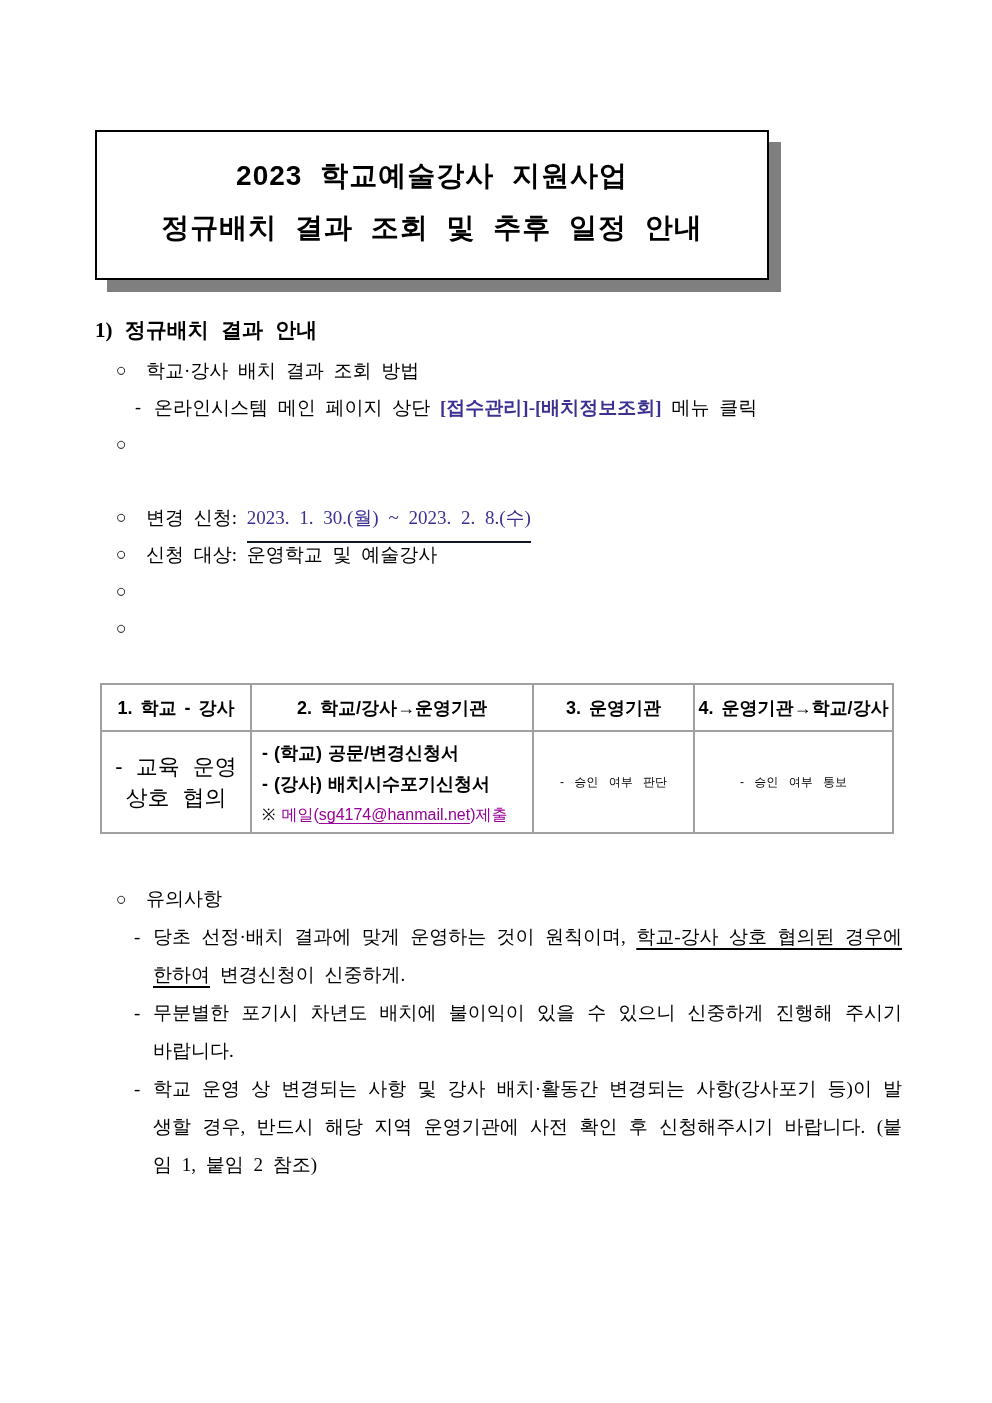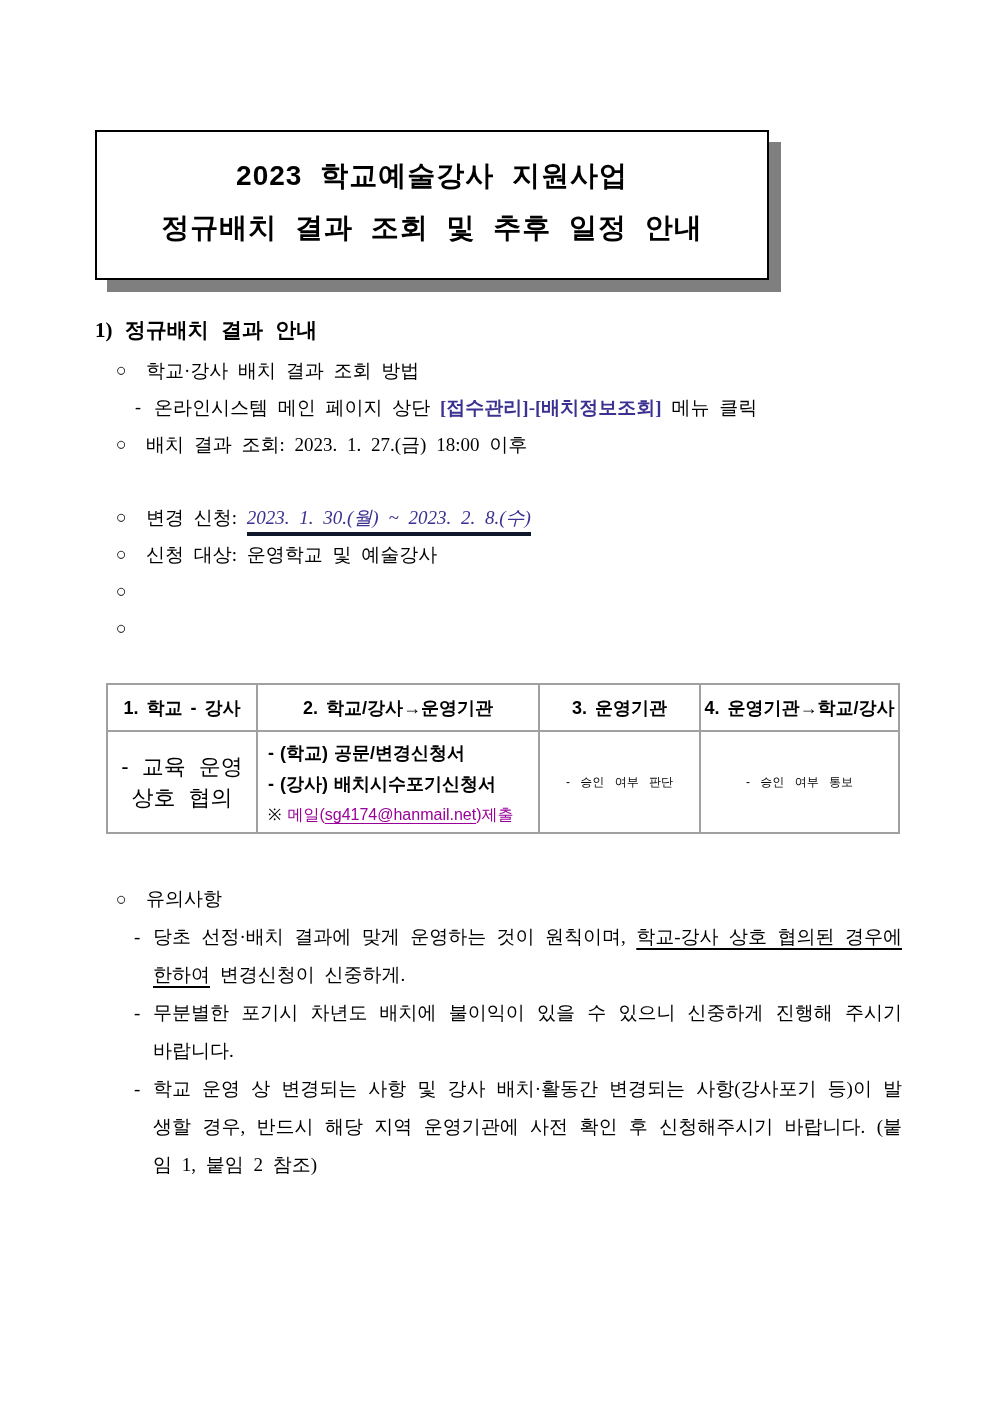--- a/index.html
+++ b/index.html
@@ -42,25 +42,25 @@
   .sec-heading {
     font-size: 21px; font-weight: bold;
     line-height: 32px; word-spacing: 7px;
   }
   .bullets { margin-left: 21px; margin-top: 6px; }
   .row { display: flex; align-items: flex-start; font-size: 19px; line-height: 37px; word-spacing: 5px; }
   .row .marker { flex: 0 0 30px; font-size: 18px; }
   .row.sub { margin-left: 19px; }
   .row.sub .marker { flex: 0 0 19px; }
   .menu-path { color: #3b3191; font-weight: bold; margin-top: 31px; }
-  .date-range { color: #3b3191; border-bottom: 4px solid #0f172a; padding-bottom: 4px; font-style: italic; }
+  .date-range { color: #3b3191; border-bottom: 2px solid #0f172a; padding-bottom: 13px; }
 
   
   table.process {
-    margin: 36px 0 0 11px;
+    margin: 36px 0 0 5px;
     width: 792px;
     border-collapse: collapse;
     font-family: "Liberation Sans", sans-serif;
     table-layout: fixed;
   }
   table.process col.w1 { width: 150px; }
   table.process col.w2 { width: 282px; }
   table.process col.w3 { width: 161px; }
   table.process col.w4 { width: 199px; }
   table.process th, table.process td { border: 2px solid #a0a0a0; }
@@ -111,21 +111,20 @@
       <div class="row">
         <span class="marker">○</span>
         <span class="text">학교·강사 배치 결과 조회 방법</span>
       </div>
       <div class="row sub">
         <span class="marker">-</span>
         <span class="text"><span>온라인시스템 메인 페이지 상단 </span><span class="menu-path">[접수관리]-[배치정보조회]</span><span> 메뉴 클릭</span></span>
       </div>
       <div class="row">
         <span class="marker">○</span>
-        <span class="text">배치 결과 조회: 2023. 1. 27.(금) 18:00 이후</span>
       </div>
     </div>
   </div>
 
   <div class="section section-2">
     <div class="bullets">
       <div class="row">
         <span class="marker">○</span>
         <span class="text"><span>변경 신청: </span><span class="date-range">2023. 1. 30.(월) ~ 2023. 2. 8.(수)</span></span>
       </div>

